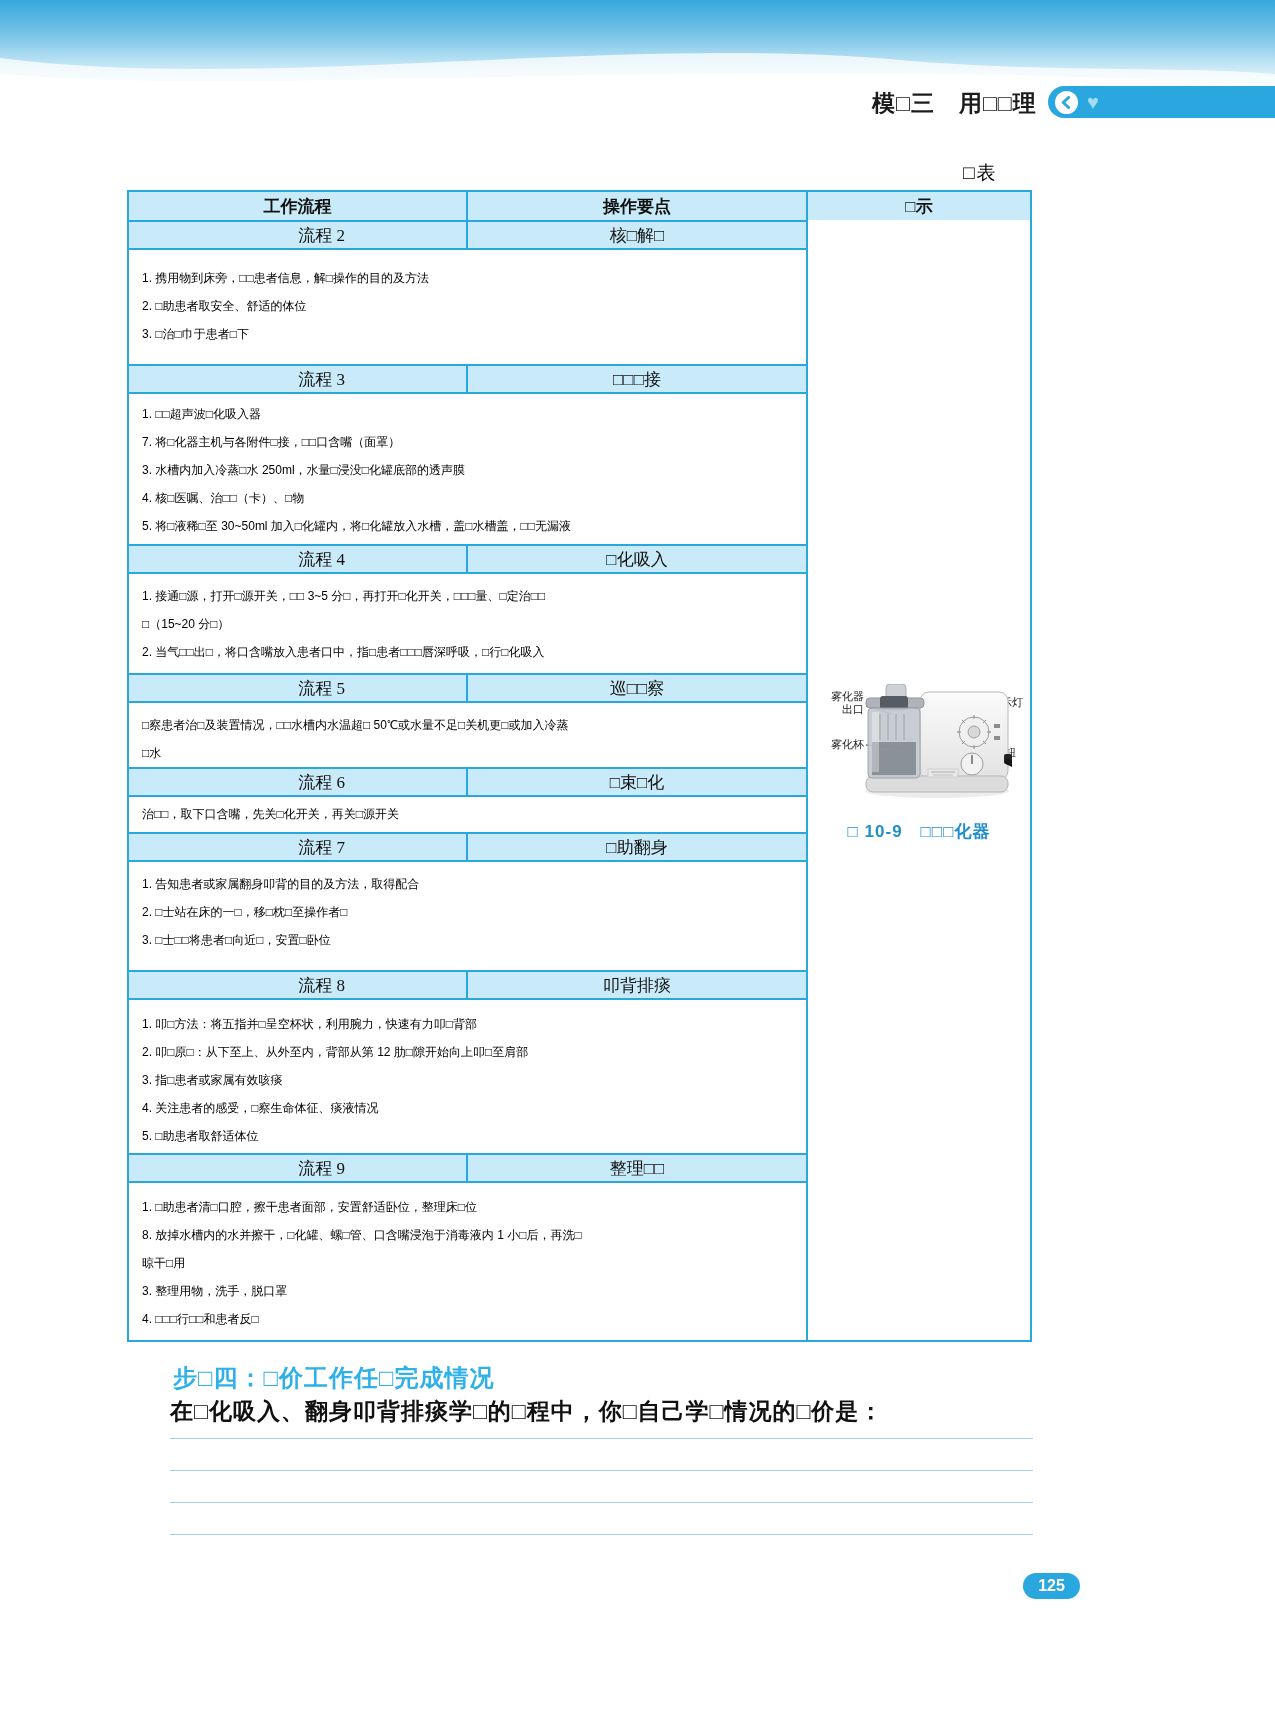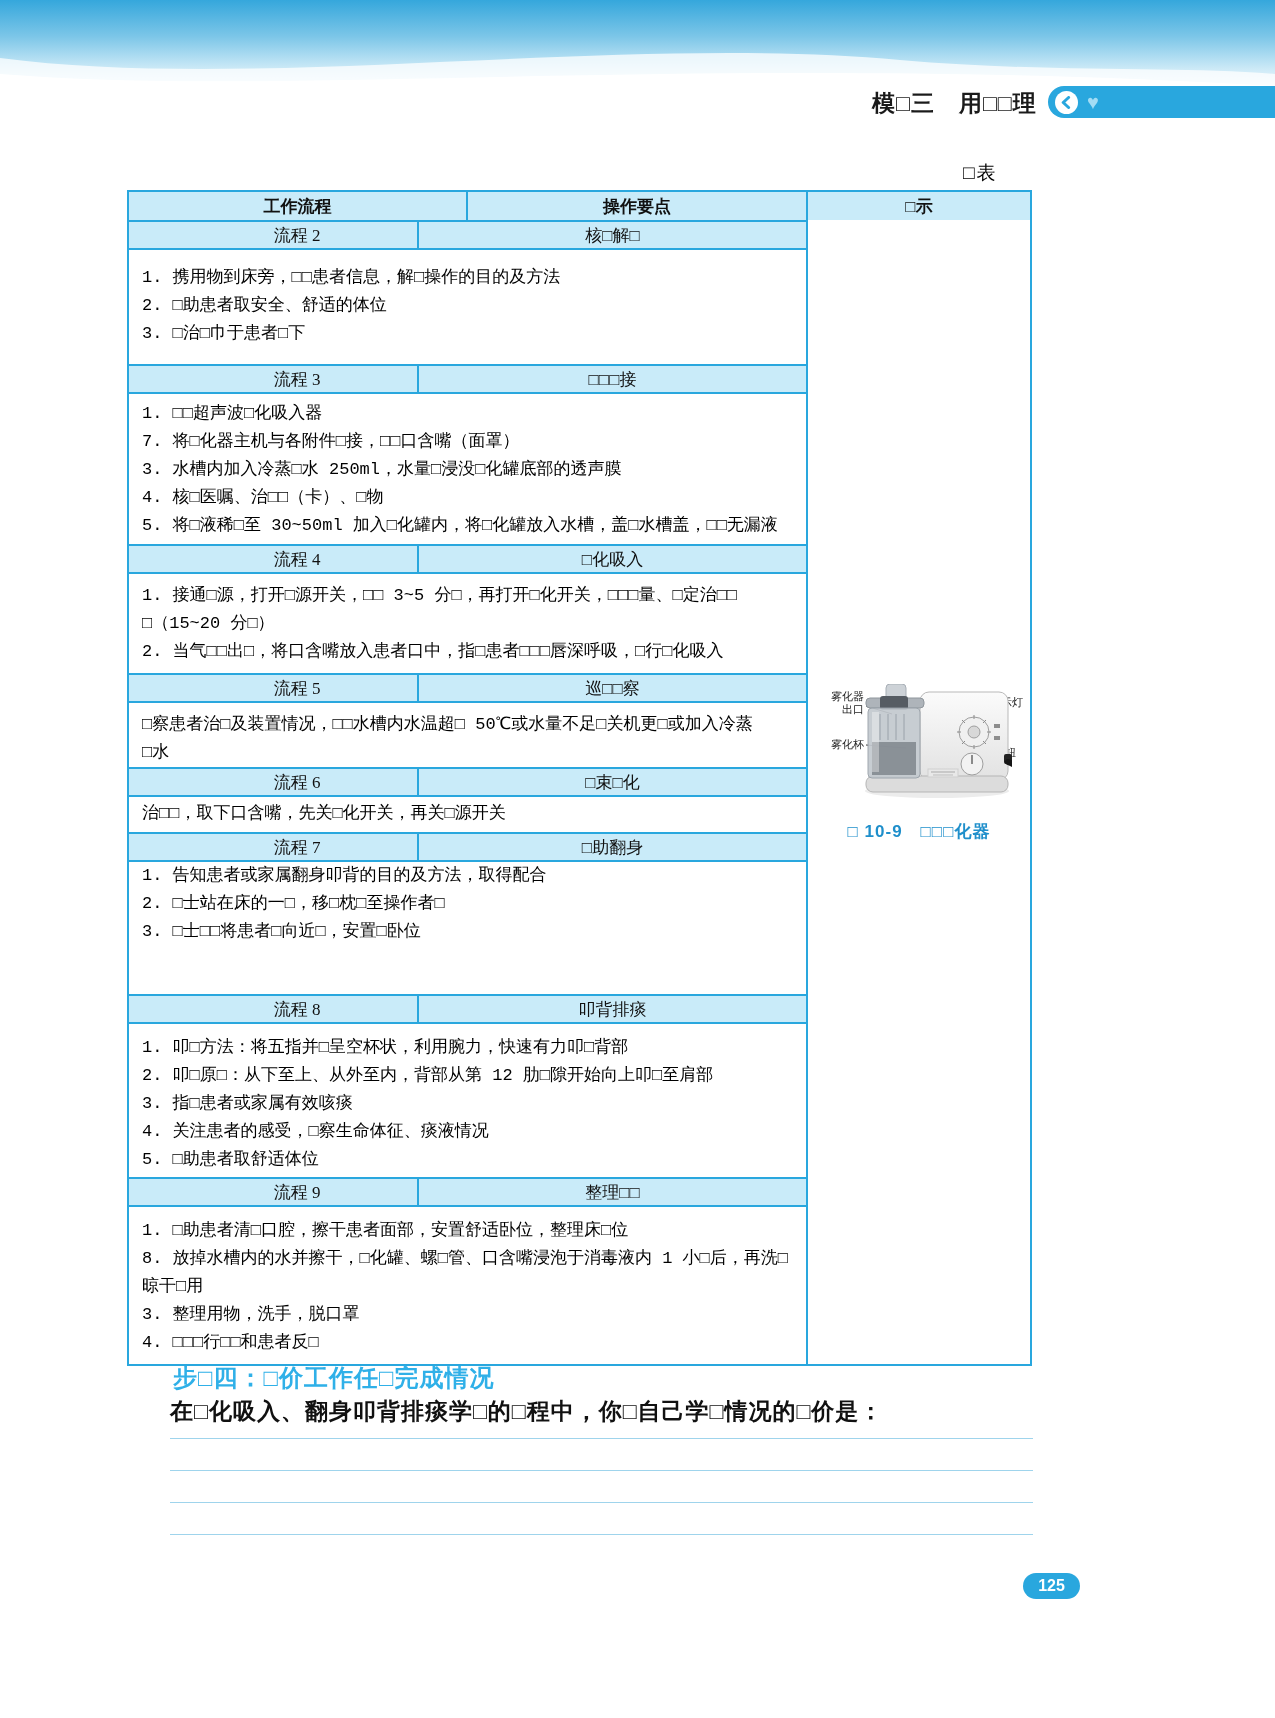--- a/index.html
+++ b/index.html
@@ -30,25 +30,25 @@
   .thead .cell { display:flex; align-items:center; justify-content:center; color:#111; }
   .thead .c1 { width:337px; }
   .thead .c2 { width:340px; border-left:2px solid var(--accent); }
   .thead .c3 { flex:1; border-left:2px solid var(--accent); }
   .tmain { display:flex; align-items:stretch; }
   .left-col { width:677px; }
   .illus-col { flex:1; border-left:2px solid var(--accent); position:relative; background:#fff; }
   .label-row { display:flex; height:30px; background:var(--rowbg);
     border-top:2px solid var(--accent); border-bottom:2px solid var(--accent);
     font-family:"Liberation Serif","DejaVu Serif",serif; font-size:17px; color:#111; }
-  .label-row .flow { width:288px; display:flex; align-items:center; justify-content:center;padding-left:48px; }
+  .label-row .flow { width:337px; display:flex; align-items:center; justify-content:center;padding-left:48px; }
   .label-row .point { flex:1; border-left:2px solid var(--accent);
     display:flex; align-items:center; justify-content:center; }
   .body-rows { padding:0 14px 0 13px;
-    font-family:Liberation Mono, monospace; font-size:17px; color:#000; }
+    font-family:Liberation Sans, sans-serif; font-size:12px; color:#000; }
   .body-line { line-height:28px; white-space:nowrap; }
   
   .fig-label { position:absolute; font-family:"Liberation Serif","DejaVu Serif",serif;
     font-size:11px; color:#222; line-height:13px; white-space:nowrap; }
   .fig-caption { position:absolute; left:0; width:100%; top:600px; text-align:center;
     font-size:17px; font-weight:bold; color:var(--caption); letter-spacing:1px; }
   
   .step-heading { position:absolute; left:173px; top:1362px; font-size:24px; font-weight:bold;
     color:var(--heading); letter-spacing:1px; }
   .prompt { position:absolute; left:170px; top:1396px; font-size:23px; font-weight:bold;
@@ -132,21 +132,21 @@
             <div class="flow">流程 6</div>
             <div class="point">□束□化</div>
           </div>
           <div class="body-rows" style="height: 35px; padding-top: 3px;">
             <div class="body-line">治□□，取下口含嘴，先关□化开关，再关□源开关</div>
           </div>
           <div class="label-row">
             <div class="flow">流程 7</div>
             <div class="point">□助翻身</div>
           </div>
-          <div class="body-rows" style="height: 132px; ">
+          <div class="body-rows" style="height: 108px; padding-top: 8px;">
             <div class="body-line">1. 告知患者或家属翻身叩背的目的及方法，取得配合</div>
             <div class="body-line">2. □士站在床的一□，移□枕□至操作者□</div>
             <div class="body-line">3. □士□□将患者□向近□，安置□卧位</div>
           </div>
           <div class="label-row">
             <div class="flow">流程 8</div>
             <div class="point">叩背排痰</div>
           </div>
           <div class="body-rows" style="height: 153px; padding-top: 10px;">
             <div class="body-line">1. 叩□方法：将五指并□呈空杯状，利用腕力，快速有力叩□背部</div>

